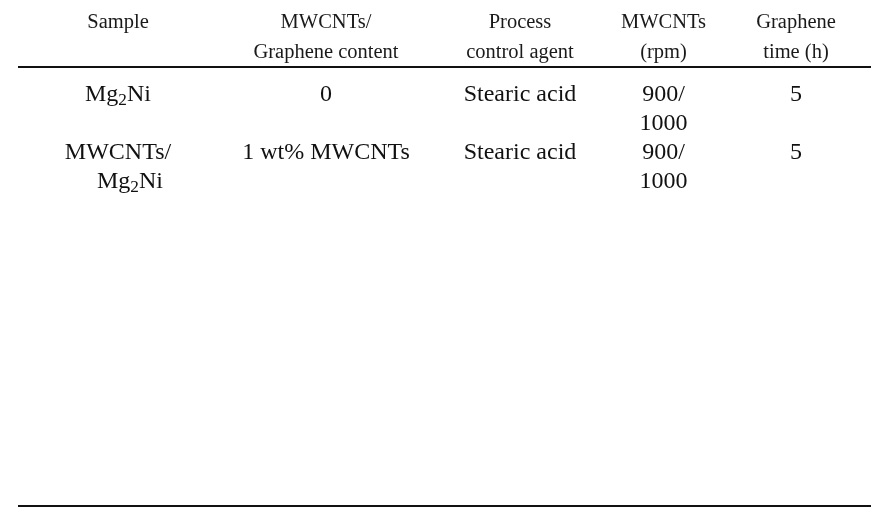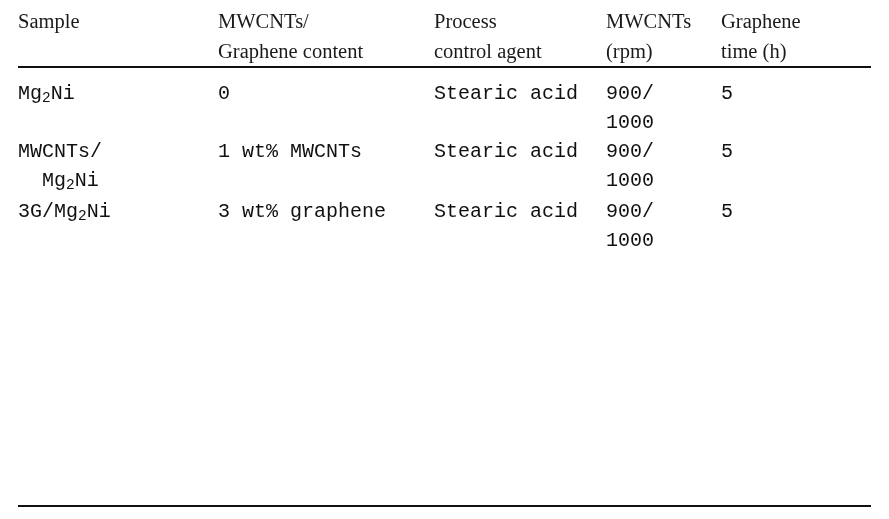--- a/index.html
+++ b/index.html
@@ -23,21 +23,21 @@
     padding: 0 18px;
   }
   table.data-table {
     width: 853px;
     border-collapse: collapse;
     table-layout: fixed;
     margin-top: 6px;
   }
   table.data-table th,
   table.data-table td {
-    text-align: left;
+    text-align: center;
     vertical-align: top;
     padding: 0;
     font-weight: normal;
   }
   
   col.c0 { width: 200px; }
   col.c1 { width: 216px; }
   col.c2 { width: 172px; }
   col.c3 { width: 115px; }
   col.c4 { width: 150px; }
@@ -50,25 +50,24 @@
     color: #1a1a1a;
   }
   thead tr {
     border-bottom: 2.5px solid #111111;
   }
   thead .hdr-line {
     display: block;
     white-space: nowrap;
   }
   tbody td {
-    font-size: 20px;
+    font-size: 24px;
     line-height: 29px;
     color: #111111;
     padding-top: 4px;
-    font-family: Liberation Mono, monospace;
   }
   tbody tr.first-body td {
     padding-top: 11px;
   }
   .cell-line {
     display: block;
     white-space: nowrap;
   }
   .indent {
     padding-left: 24px;
@@ -153,34 +152,16 @@
             <span class="cell-line">Stearic acid</span>
           </td>
           <td>
             <span class="cell-line">900/</span>
             <span class="cell-line">1000</span>
           </td>
           <td>
             <span class="cell-line">5</span>
           </td>
         </tr>
-        <tr>
-          <td>
-            <span class="cell-line">3G/Mg<sub>2</sub>Ni</span>
-          </td>
-          <td>
-            <span class="cell-line">3 wt% graphene</span>
-          </td>
-          <td>
-            <span class="cell-line">Stearic acid</span>
-          </td>
-          <td>
-            <span class="cell-line">900/</span>
-            <span class="cell-line">1000</span>
-          </td>
-          <td>
-            <span class="cell-line">5</span>
-          </td>
-        </tr>
       </tbody>
   </table>
   <div class="bottom-rule"></div>
 </div>
 
 </body></html>

